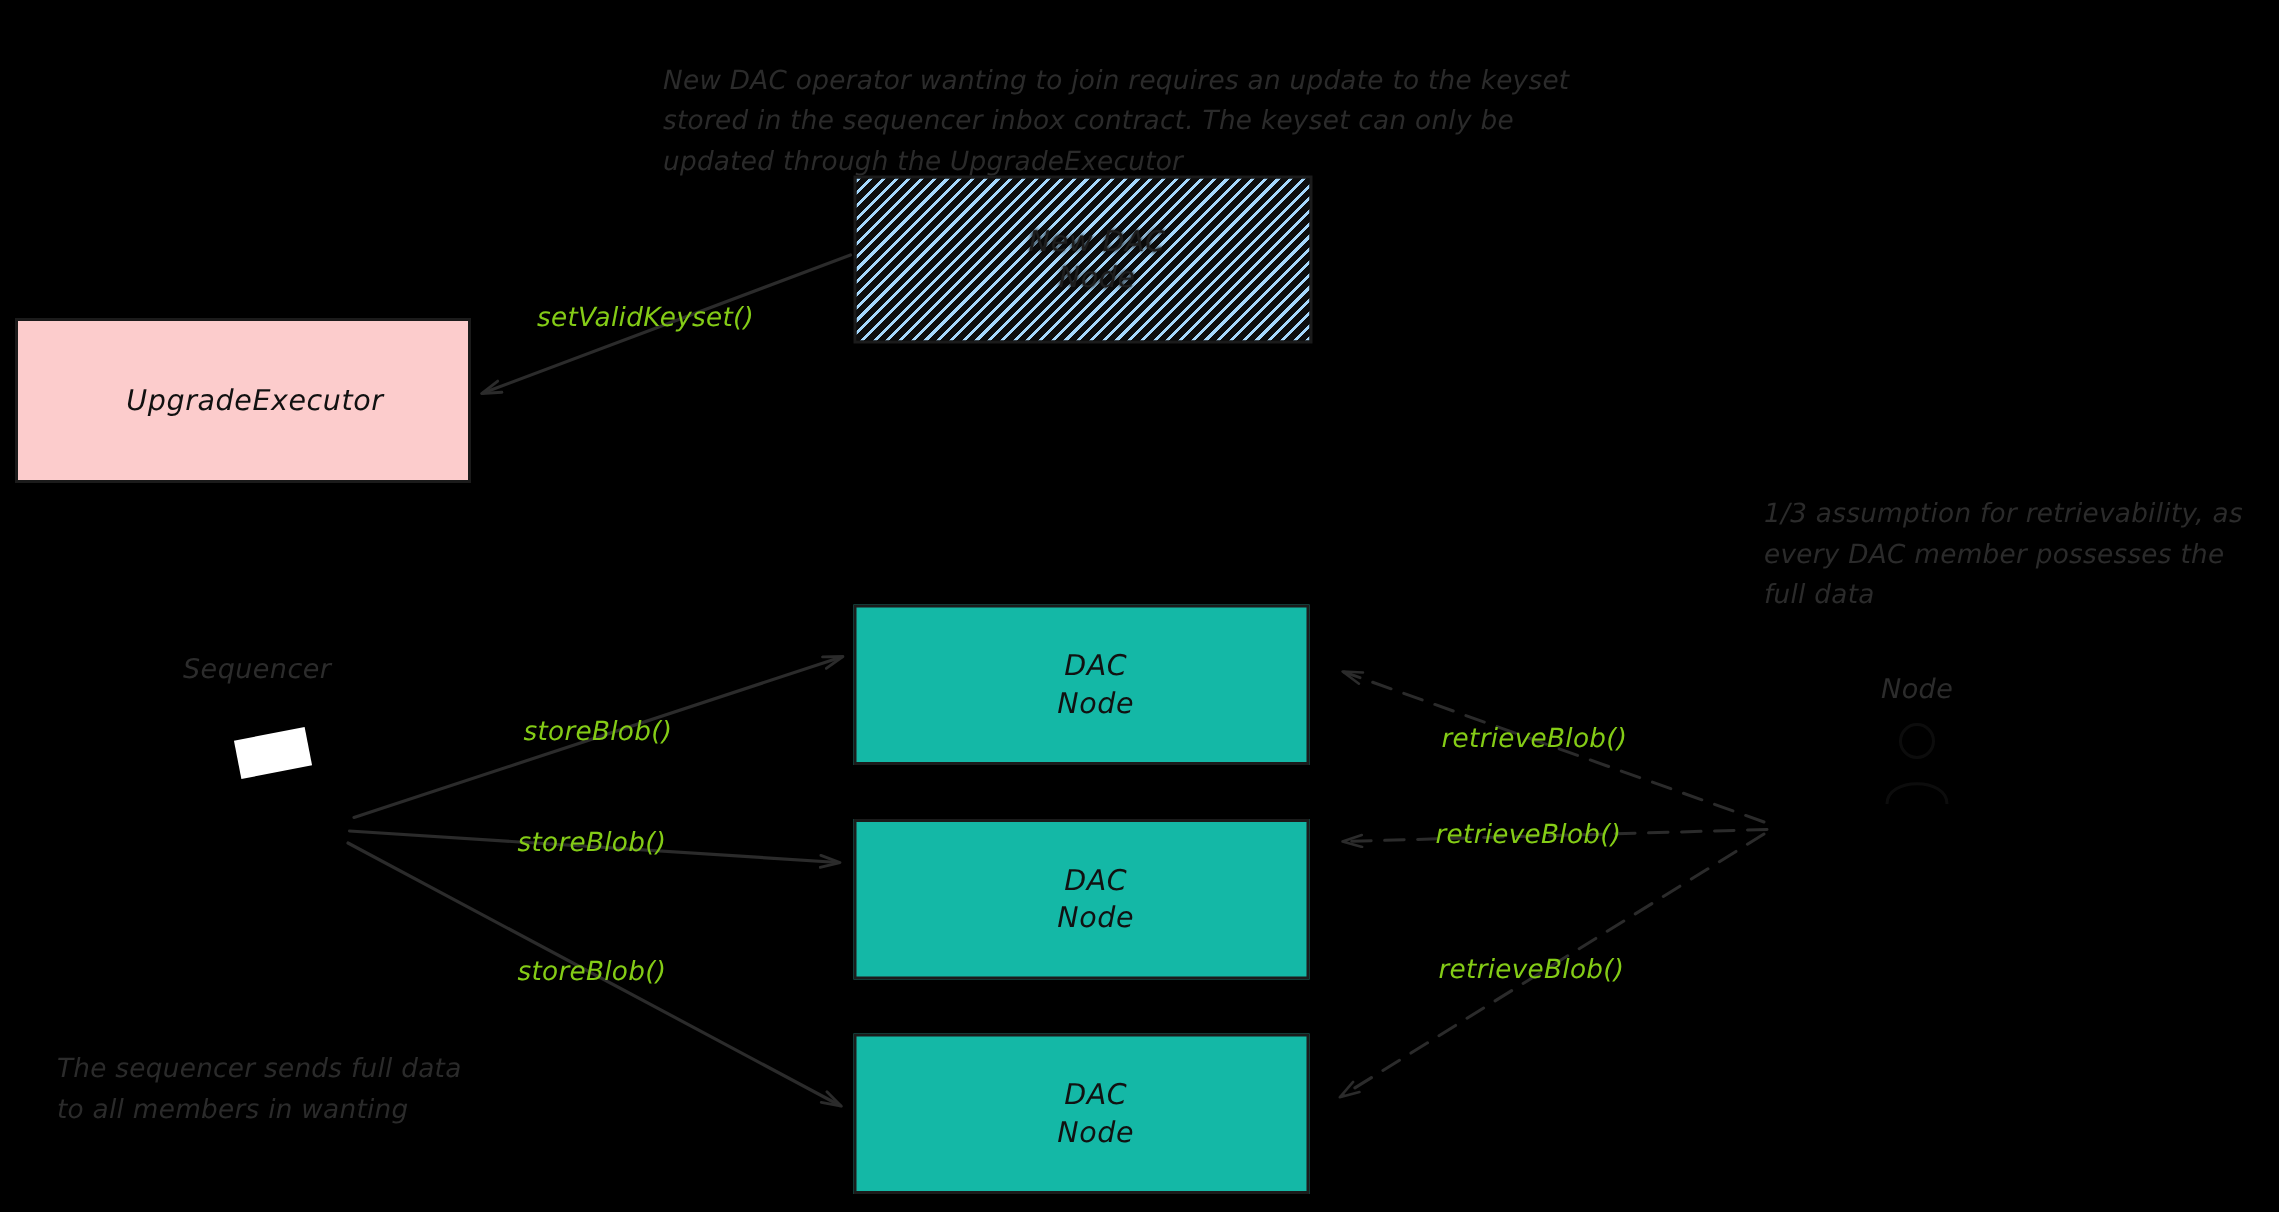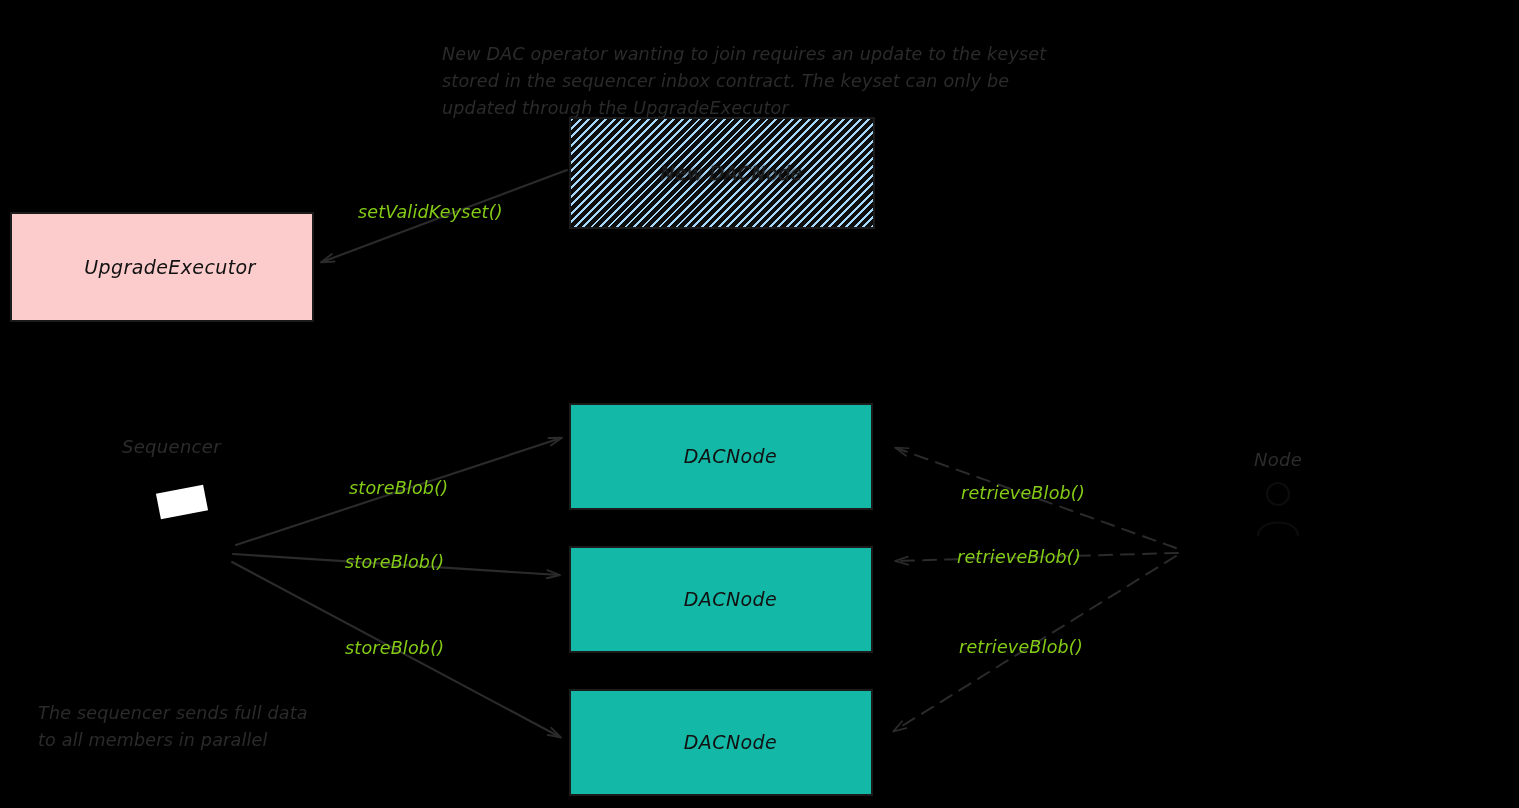--- a/index.html
+++ b/index.html
@@ -20,21 +20,21 @@
     position: absolute;
     left: 0; top: 0;
     width: 1519px;
     height: 808px;
     pointer-events: none;
   }
   .node-box {
     position: absolute;
     border: 2px solid #1b1b1b;
     display: flex;
-    flex-direction: row;
+    flex-direction: column;
     align-items: center;
     justify-content: center;
     line-height: 1.28;
     color: #111111;
     font-size: 19px;
     font-family: "DejaVu Sans", sans-serif;
     font-style: italic;
     letter-spacing: 0.4px;
     padding-left: 19px;
   }
@@ -164,22 +164,23 @@
     <g>
       <path d="M1178,553 L896,561" fill="none" stroke="#2b2b2b" stroke-width="2" stroke-dasharray="13 9" stroke-linecap="round" marker-end="url(#arrow-dashed)"></path>
     </g>
     <g>
       <path d="M1176,556 L894,731" fill="none" stroke="#2b2b2b" stroke-width="2" stroke-dasharray="13 9" stroke-linecap="round" marker-end="url(#arrow-dashed)"></path>
     </g>
   </svg>
 
   <div class="annot" id="annot-top">New DAC operator wanting to join requires an update to the keyset stored in the sequencer inbox contract. The keyset can only be updated through the UpgradeExecutor</div>
 
-
-  <div class="annot" id="annot-bottom">The sequencer sends full data to all members in parallel</div>
+  <div class="annot" id="annot-right">1/3 assumption for retrievability, as every DAC member possesses the full data</div>
+
+  <div class="annot" id="annot-bottom">The sequencer sends full data to all members in wanting</div>
 
   <div class="node-box" id="new-dac-node">
     <div class="nd-text">New DAC</div>
     <div class="nd-text">Node</div>
   </div>
 
   <div id="upgrade-executor">
     <span>UpgradeExecutor</span>
   </div>
 

